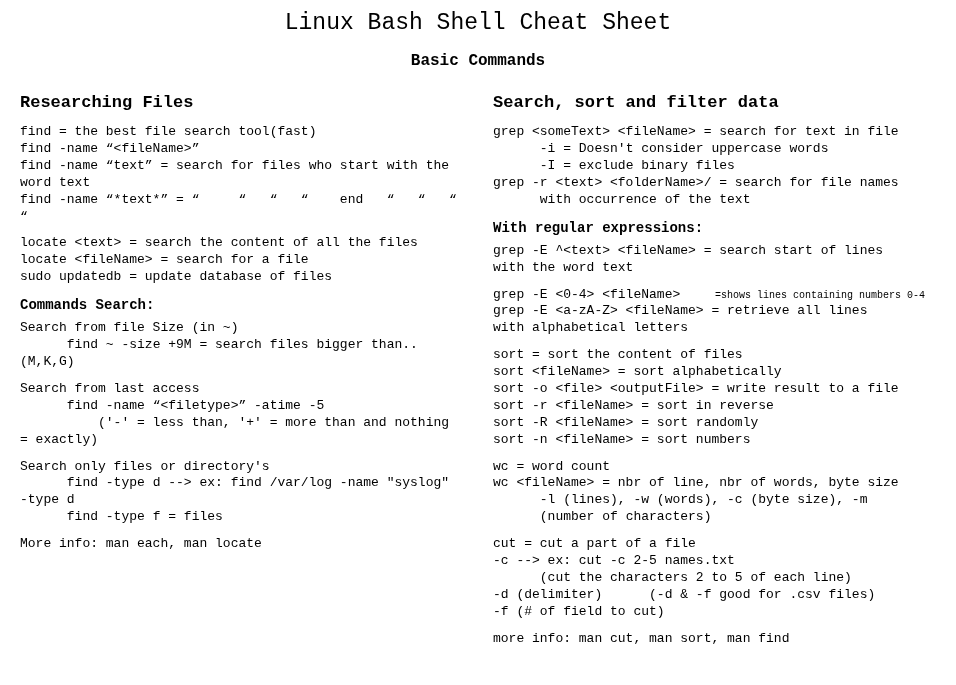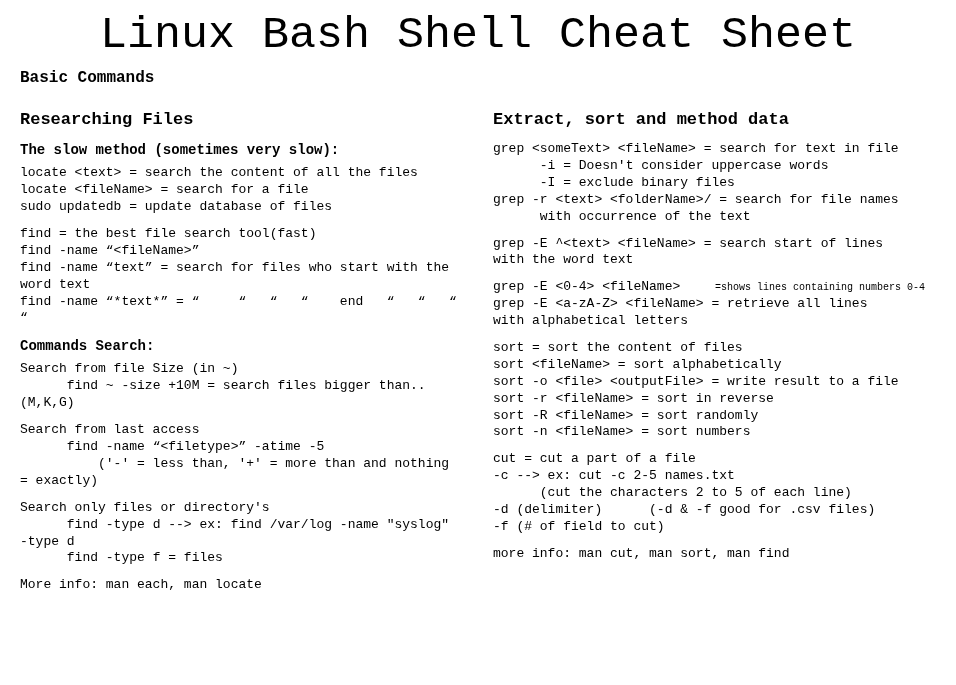--- a/index.html
+++ b/index.html
@@ -6,30 +6,30 @@
     font-family: "Courier New", Courier, monospace;
     background: #ffffff;
     color: #000000;
     margin: 0;
     padding: 10px 20px;
     width: 956px;
     box-sizing: border-box;
   }
   .title {
     text-align: center;
-    font-size: 45px;
+    font-size: 23px;
     font-weight: normal;
     margin: 0;
     padding: 0;
   }
   .subtitle {
-    text-align: left;
+    text-align: center;
     font-size: 16px;
     font-weight: bold;
-    margin: 8px 0 18px 0;
+    margin: 16px 0 18px 0;
   }
   .columns {
     display: flex;
     flex-direction: row;
     gap: 30px;
   }
   .col {
     flex: 1;
     font-size: 13px;
     line-height: 1.3;
@@ -56,58 +56,62 @@
 </head>
 <body>
 
 <h1 class="title">Linux Bash Shell Cheat Sheet</h1>
 <div class="subtitle">Basic Commands</div>
 
 <div class="columns">
 
   <div class="col">
     <div class="section-heading">Researching Files</div>
-    <div class="subheading">The slow method (sometimes very slow):</div>
-    <div class="block">locate &lt;text&gt; = search the content of all the files
-locate &lt;fileName&gt; = search for a file
-sudo updatedb = update database of files</div>
     <div class="block">find = the best file search tool(fast)
 find -name “&lt;fileName&gt;”
 find -name “text” = search for files who start with the word text
 find -name “*text*” = “     “   “   “    end   “   “   “   “</div>
+    <div class="block">locate &lt;text&gt; = search the content of all the files
+locate &lt;fileName&gt; = search for a file
+sudo updatedb = update database of files</div>
     <div class="subheading">Commands Search:</div>
     <div class="block">Search from file Size (in ~)
-      find ~ -size +10M = search files bigger than.. (M,K,G)</div>
+      find ~ -size +9M = search files bigger than.. (M,K,G)</div>
     <div class="block">Search from last access
       find -name “&lt;filetype&gt;” -atime -5
           ('-' = less than, '+' = more than and nothing = exactly)</div>
     <div class="block">Search only files or directory's
       find -type d --&gt; ex: find /var/log -name "syslog" -type d
       find -type f = files</div>
     <div class="block">More info: man each, man locate</div>
   </div>
 
   <div class="col">
-    <div class="section-heading">Extract, sort and method data</div>
+    <div class="section-heading">Search, sort and filter data</div>
     <div class="block">grep &lt;someText&gt; &lt;fileName&gt; = search for text in file
       -i = Doesn't consider uppercase words
       -I = exclude binary files
 grep -r &lt;text&gt; &lt;folderName&gt;/ = search for file names
       with occurrence of the text</div>
+    <div class="subheading">With regular expressions:</div>
     <div class="block">grep -E ^&lt;text&gt; &lt;fileName&gt; = search start of lines
 with the word text</div>
     <div class="block" style="margin-bottom:0;"><span>grep -E &lt;0-4&gt; &lt;fileName&gt; </span><span class="small">=shows lines containing numbers 0-4</span></div>
     <div class="block">grep -E &lt;a-zA-Z&gt; &lt;fileName&gt; = retrieve all lines
 with alphabetical letters</div>
     <div class="block">sort = sort the content of files
 sort &lt;fileName&gt; = sort alphabetically
 sort -o &lt;file&gt; &lt;outputFile&gt; = write result to a file
 sort -r &lt;fileName&gt; = sort in reverse
 sort -R &lt;fileName&gt; = sort randomly
 sort -n &lt;fileName&gt; = sort numbers</div>
+    <div class="block">wc = word count
+wc &lt;fileName&gt; = nbr of line, nbr of words, byte size
+      -l (lines), -w (words), -c (byte size), -m
+      (number of characters)</div>
     <div class="block">cut = cut a part of a file
 -c --&gt; ex: cut -c 2-5 names.txt
       (cut the characters 2 to 5 of each line)
 -d (delimiter)      (-d &amp; -f good for .csv files)
 -f (# of field to cut)</div>
     <div class="block">more info: man cut, man sort, man find</div>
   </div>
 
 </div>
 

